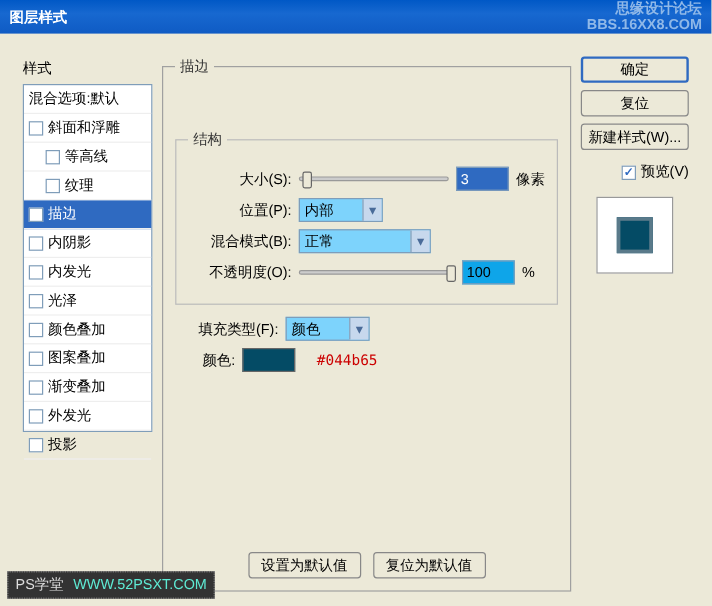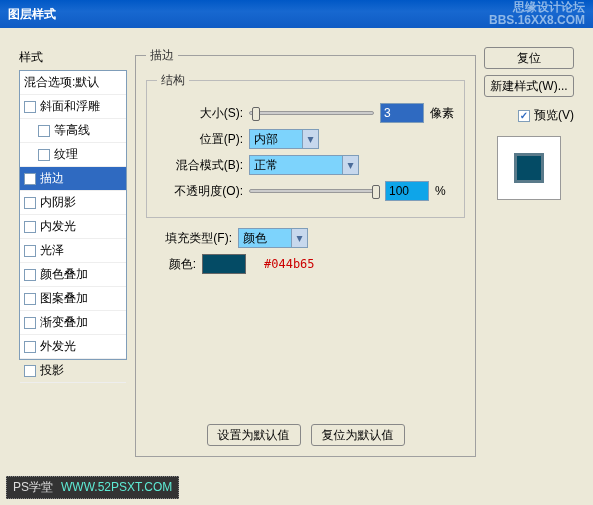--- a/index.html
+++ b/index.html
@@ -108,21 +108,21 @@
             <span class="cb"></span>
             <span>投影</span>
           </div>
         </div>
     </div>
   </div>
 
   <div class="middle-panel">
     <fieldset>
       <legend>描边</legend>
-      <fieldset style="border:1px solid #bbb;">
+      <fieldset style="border:1px solid #bbb;margin-top:36px;">
         <legend>结构</legend>
 
         <div class="row">
           <div class="row-label">大小(S):</div>
           <div class="slider-track">
               <div class="slider-thumb" style="left:2px"></div>
             </div>
           <input class="text-input selected" value="3" style="">
           <span>像素</span>
         </div>
@@ -168,20 +168,21 @@
       </div>
 
       <div class="btn-row">
         <button class="btn">设置为默认值</button>
         <button class="btn">复位为默认值</button>
       </div>
     </fieldset>
   </div>
 
   <div class="right-panel">
+    <button class="right-btn primary">确定</button>
     <button class="right-btn">复位</button>
     <button class="right-btn">新建样式(W)...</button>
     <div class="preview-row">
       <span class="cb checked"></span>
       <span>预览(V)</span>
     </div>
     <div class="preview-box">
       <div class="preview-inner"></div>
     </div>
   </div>

